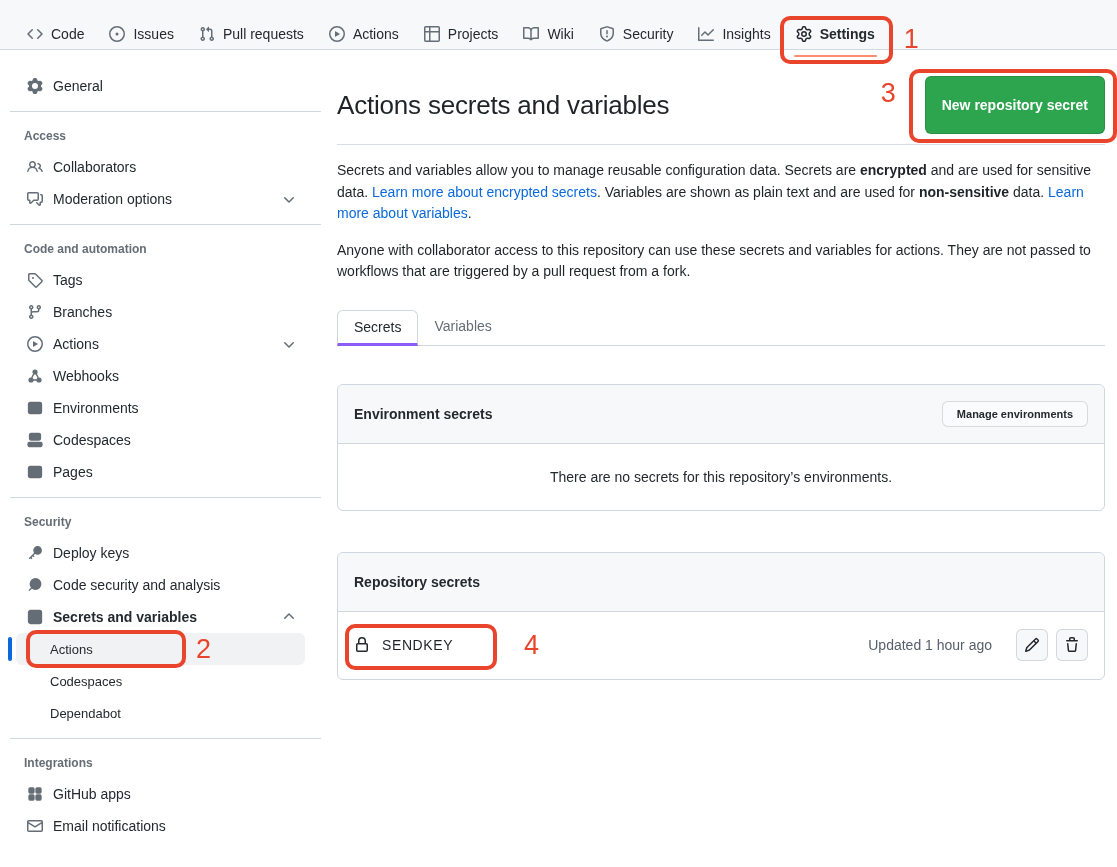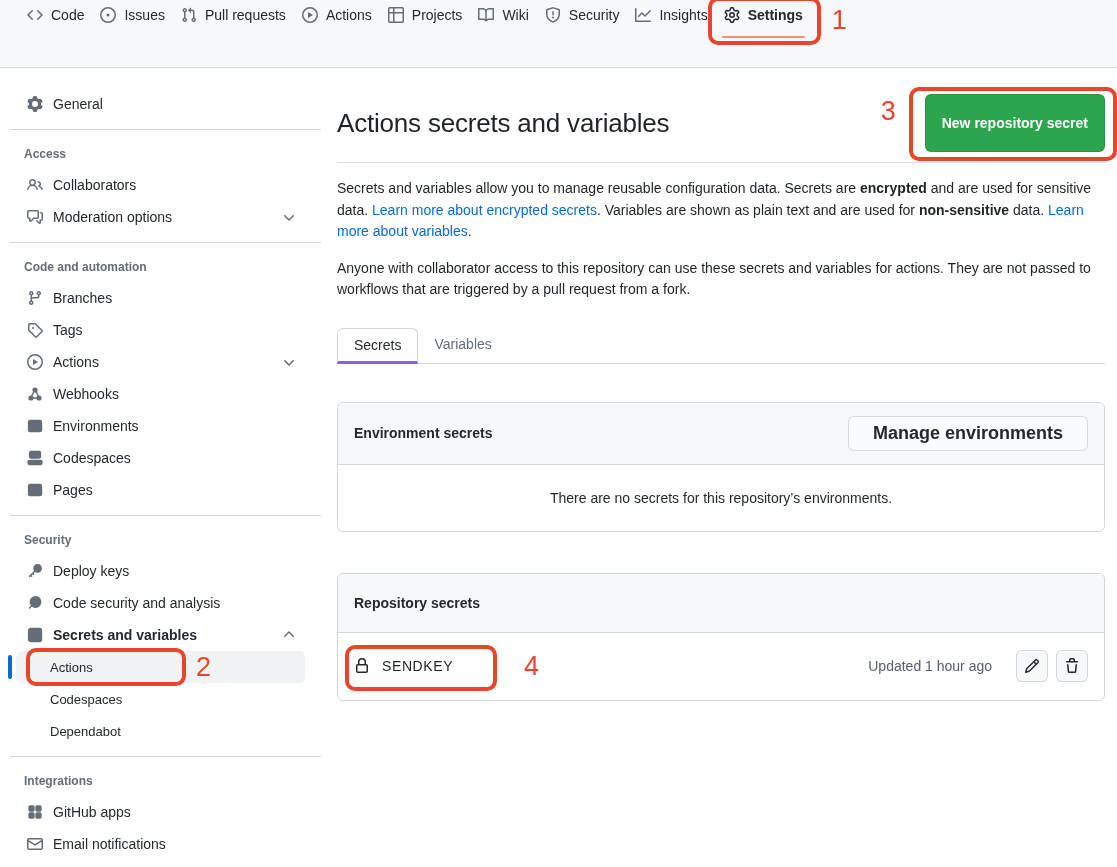--- a/index.html
+++ b/index.html
@@ -21,22 +21,22 @@
     width:1117px;height:867px;overflow:hidden;background:#fff;color:var(--fg);
     font-family:"Liberation Sans","DejaVu Sans",sans-serif;font-size:14px;
   }
   svg{display:block;}
   .icon{display:inline-flex;flex:none;align-items:center;justify-content:center;}
   .icon svg{fill:var(--muted);}
   .icon.dark svg{fill:var(--fg2);}
 
   
   .topnav{
-    height:68px;background:var(--gray-bg);border-bottom:1px solid var(--border);
-    display:flex;align-items:flex-start;padding-left:19px;position:relative;
+    height:50px;background:var(--gray-bg);border-bottom:1px solid var(--border);
+    display:flex;align-items:flex-end;padding-left:19px;column-gap:9px;position:relative;
   }
   .nav-item{
     display:flex;align-items:center;gap:8px;padding:7px 8px;border-radius:6px;
     color:var(--fg2);cursor:pointer;white-space:nowrap;
   }
   .nav-item-wrap{position:relative;display:flex;}
   .nav-item.active{font-weight:700;}
   .settings-underline{
     position:absolute;left:6px;right:6px;bottom:-8px;height:2px;border-radius:2px;
     background:var(--orange);
@@ -117,21 +117,21 @@
   .card.env{margin-top:38px;}
   .card.repo{margin-top:41px;}
   .card-head{
     background:var(--gray-bg);border-bottom:1px solid var(--border);
     border-radius:6px 6px 0 0;padding:13px 16px;min-height:59px;
     display:flex;align-items:center;justify-content:space-between;
   }
   .card-title{font-size:14px;font-weight:700;margin:0;color:var(--fg2);}
   .btn-default{
     background:#fafbfc;border:1px solid rgba(27,31,36,0.15);border-radius:6px;
-    font-size:18px;font-weight:700;color:var(--fg2);padding:6px 24px;cursor:pointer;
+    font-size:11px;font-weight:700;color:var(--fg2);padding:6px 14px;cursor:pointer;
     font-family:inherit;
   }
   .card-empty{padding:25px 16px;text-align:center;color:var(--fg2);}
   .secret-row{display:flex;align-items:center;padding:16px;min-height:67px;}
   .secret-name-wrap{position:relative;display:flex;align-items:center;gap:12px;}
   .secret-name{letter-spacing:0.6px;color:var(--fg);}
   .row-right{margin-left:auto;display:flex;align-items:center;}
   .updated{color:var(--muted2);margin-right:16px;}
   .icon-btn{
     width:32px;height:32px;display:flex;align-items:center;justify-content:center;
@@ -260,32 +260,32 @@
           </svg>
         </span>
     </div>
 
     <hr class="side-divider">
     <div class="side-title">Code and automation</div>
 
     <div class="side-item">
       <span class="icon">
           <svg width="16" height="16" viewBox="0 0 16 16">
+            <path d="M1 7.775V2.75C1 1.784 1.784 1 2.75 1h5.025c.464 0 .91.184 1.238.513l6.25 6.25a1.75 1.75 0 0 1 0 2.474l-5.026 5.026a1.75 1.75 0 0 1-2.474 0l-6.25-6.25A1.752 1.752 0 0 1 1 7.775Zm1.5 0c0 .066.026.13.073.177l6.25 6.25a.25.25 0 0 0 .354 0l5.025-5.025a.25.25 0 0 0 0-.354l-6.25-6.25a.25.25 0 0 0-.177-.073H2.75a.25.25 0 0 0-.25.25ZM6 5a1 1 0 1 1 0 2 1 1 0 0 1 0-2Z"></path>
+          </svg>
+        </span>
+      <span>Tags</span>
+    </div>
+    <div class="side-item">
+      <span class="icon">
+          <svg width="16" height="16" viewBox="0 0 16 16">
             <path d="M9.5 3.25a2.25 2.25 0 1 1 3 2.122V6A2.5 2.5 0 0 1 10 8.5H6a1 1 0 0 0-1 1v1.128a2.251 2.251 0 1 1-1.5 0V5.372a2.25 2.25 0 1 1 1.5 0v1.836A2.493 2.493 0 0 1 6 7h4a1 1 0 0 0 1-1v-.628A2.25 2.25 0 0 1 9.5 3.25Zm-6 0a.75.75 0 1 0 1.5 0 .75.75 0 0 0-1.5 0Zm8.25-.75a.75.75 0 1 0 0 1.5.75.75 0 0 0 0-1.5ZM4.25 12a.75.75 0 1 0 0 1.5.75.75 0 0 0 0-1.5Z"></path>
           </svg>
         </span>
       <span>Branches</span>
-    </div>
-    <div class="side-item">
-      <span class="icon">
-          <svg width="16" height="16" viewBox="0 0 16 16">
-            <path d="M1 7.775V2.75C1 1.784 1.784 1 2.75 1h5.025c.464 0 .91.184 1.238.513l6.25 6.25a1.75 1.75 0 0 1 0 2.474l-5.026 5.026a1.75 1.75 0 0 1-2.474 0l-6.25-6.25A1.752 1.752 0 0 1 1 7.775Zm1.5 0c0 .066.026.13.073.177l6.25 6.25a.25.25 0 0 0 .354 0l5.025-5.025a.25.25 0 0 0 0-.354l-6.25-6.25a.25.25 0 0 0-.177-.073H2.75a.25.25 0 0 0-.25.25ZM6 5a1 1 0 1 1 0 2 1 1 0 0 1 0-2Z"></path>
-          </svg>
-        </span>
-      <span>Tags</span>
     </div>
     <div class="side-item">
       <span class="icon">
           <svg width="16" height="16" viewBox="0 0 16 16">
             <path d="M8 0a8 8 0 1 1 0 16A8 8 0 0 1 8 0ZM1.5 8a6.5 6.5 0 1 0 13 0 6.5 6.5 0 0 0-13 0Zm4.879-2.773 4.264 2.559a.25.25 0 0 1 0 .428l-4.264 2.559A.25.25 0 0 1 6 10.559V5.442a.25.25 0 0 1 .379-.215Z"></path>
           </svg>
         </span>
       <span>Actions</span>
       <span class="icon chev">
           <svg width="16" height="16" viewBox="0 0 16 16">

